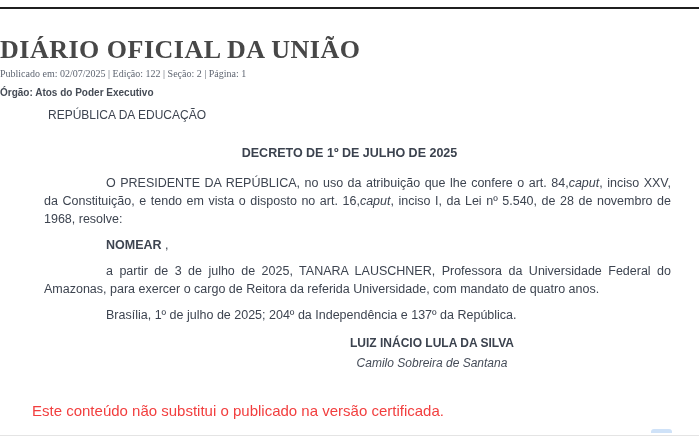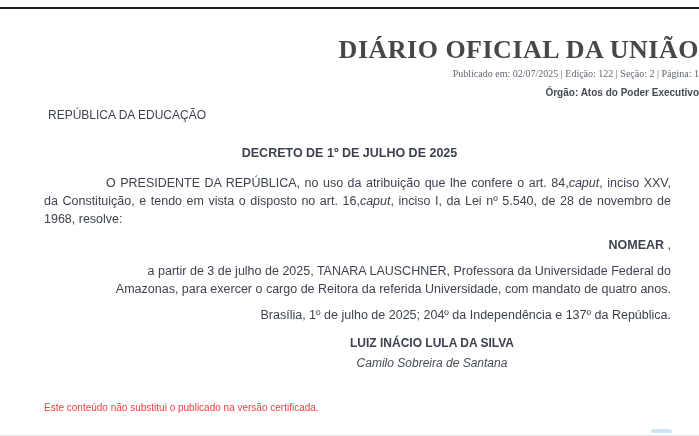--- a/index.html
+++ b/index.html
@@ -12,21 +12,21 @@
     font-family: "Liberation Sans", sans-serif;
     color: #3d4450;
     overflow: hidden;
   }
   .top-rule {
     position: absolute;
     top: 7px; left: 0;
     width: 100%; height: 2px;
     background: #1f1f1f;
   }
-  .masthead { padding-top: 36px; text-align: right; }
+  .masthead { padding-top: 36px; text-align: left; }
   .masthead-title {
     margin: 0;
     font-family: "Liberation Serif", serif;
     font-size: 26px;
     line-height: 27px;
     font-weight: 700;
     color: #474747;
     letter-spacing: 0.5px;
   }
   .pub-line {
@@ -52,35 +52,35 @@
     font-size: 12.5px;
     font-weight: 700;
     color: #3b424e;
   }
   p.body-par {
     margin: 14px 28px 0 44px;
     font-size: 12.5px;
     line-height: 18px;
     text-indent: 62px;
   }
-  p.tight { margin-top: 8px; text-align: right; }
+  p.tight { margin-top: 8px; }
   .justify { text-align: justify; }
   .action-word { font-weight: 700; }
   .signature {
     margin-top: 12px;
     padding-left: 165px;
     text-align: center;
   }
   .sig-name { font-size: 12px; font-weight: 700; color: #3b424e; }
   .sig-minister { margin-top: 6px; font-size: 12px; font-style: italic; color: #454c58; text-align: center; }
   .sig-role { margin-top: 11px; font-size: 12px; color: #5c6672; }
   .disclaimer {
     position: absolute;
-    left: 44px; top: 402px;
-    font-size: 10px;
+    left: 32px; top: 402px;
+    font-size: 15px;
     color: #f23e3e;
   }
   .bottom-rule {
     position: absolute;
     bottom: 0; left: 0;
     width: 100%; height: 1px;
     background: #e4e4e4;
   }
   .fab-peek {
     position: absolute;

